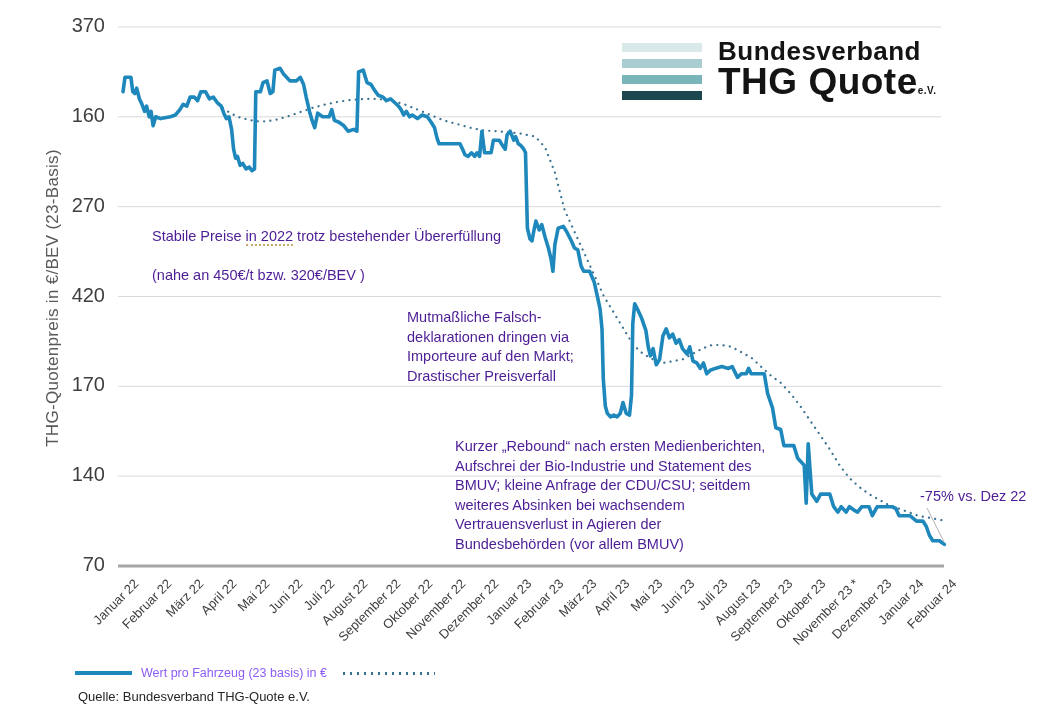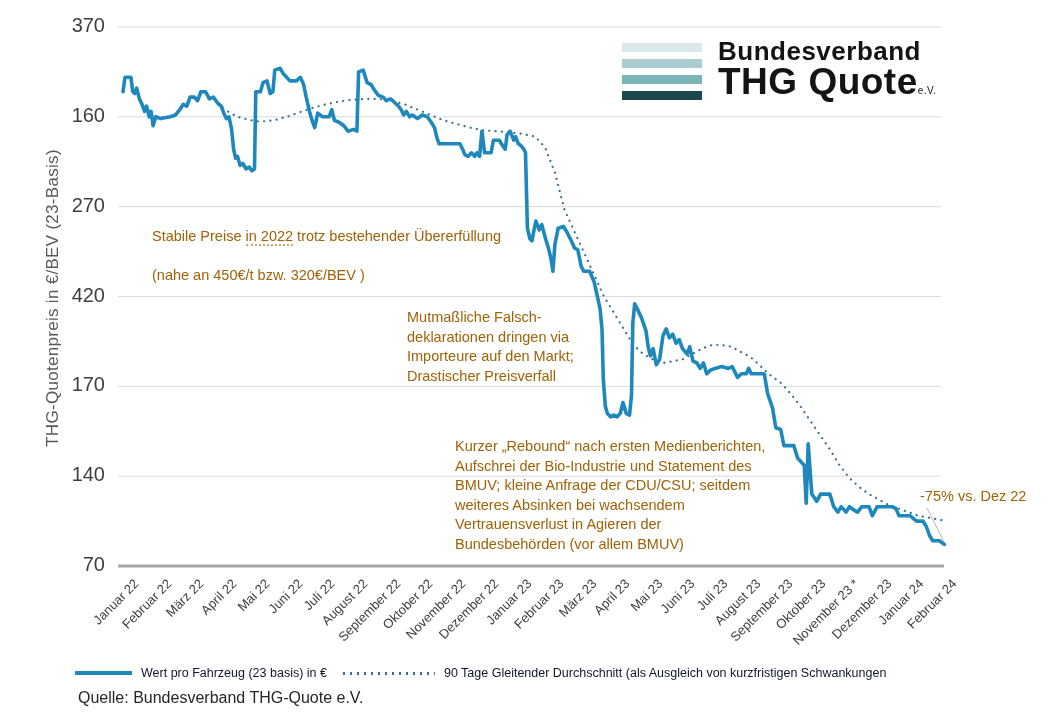--- a/index.html
+++ b/index.html
@@ -9,36 +9,36 @@
   
   #y-tick-labels{position:absolute;left:0;top:0;width:105px;height:600px;}
   .ytick{position:absolute;right:0;font-size:20px;color:#3f3f3f;}
   .ytitle{position:absolute;left:-112px;top:288px;width:330px;text-align:center;
           transform:rotate(-90deg);font-size:17px;color:#595959;letter-spacing:.3px;}
   
   #x-tick-labels{position:absolute;left:0;top:0;width:1056px;height:720px;}
   .xtick{position:absolute;top:576px;width:170px;text-align:right;white-space:nowrap;
          transform:rotate(-45deg);transform-origin:100% 0;font-size:13px;color:#3f3f3f;}
   
-  .ann{position:absolute;font-size:14.5px;line-height:19.5px;color:#a16207;white-space:pre-line;}
+  .ann{position:absolute;font-size:14.5px;line-height:19.5px;color:#4c1d95;white-space:pre-line;}
   .dotted-u{border-bottom:2px dotted #c7a96b;}
   
   #logo{position:absolute;left:622px;top:38px;display:flex;align-items:flex-start;}
   .logo-bars{display:flex;flex-direction:column;margin-top:5px;}
   .logo-bar{width:80px;height:9px;margin-bottom:7px;}
   .logo-text{margin-left:16px;color:#141414;}
   .logo-line1{font-size:26px;font-weight:bold;letter-spacing:.5px;line-height:26px;}
   .logo-line2{font-size:37px;font-weight:bold;letter-spacing:.5px;line-height:36px;}
-  .logo-suffix{font-size:10px;font-weight:normal;margin-top:36px;}
+  .logo-suffix{font-size:10px;font-weight:bold;margin-top:36px;}
   
   #legend{position:absolute;left:75px;top:666px;display:flex;align-items:center;
-          font-size:12.5px;color:#0f172a;white-space:nowrap;}
+          font-size:12.5px;color:#8b5cf6;white-space:nowrap;}
   #legend-swatch-solid{display:inline-block;width:57px;height:3.5px;margin-right:9px;}
   #legend-swatch-dotted{display:inline-block;width:92px;height:3px;margin-left:16px;margin-right:9px;}
-  #source{position:absolute;left:78px;top:689px;font-size:16px;color:#262626;}
+  #source{position:absolute;left:78px;top:689px;font-size:13px;color:#262626;}
 </style>
 </head>
 <body>
 
 <div id="canvas">
 
   <svg id="chart-svg" width="1056" height="720" xmlns="http://www.w3.org/2000/svg">
     <g id="gridlines">
         <line x1="118" x2="941" y1="27" y2="27" stroke="#d9d9d9" stroke-width="1"></line>
         <line x1="118" x2="941" y1="116.83333333333333" y2="116.83333333333333" stroke="#d9d9d9" stroke-width="1"></line>
@@ -121,18 +121,17 @@
 deklarationen dringen via
 Importeure auf den Markt;
 Drastischer Preisverfall</div>
 
   <div class="ann" style="left:920px;top:487px;white-space:nowrap">-75% vs. Dez 22</div>
 
   <div id="legend">
     <span id="legend-swatch-solid" style="background: rgb(30, 136, 188);"></span>
     <span>Wert pro Fahrzeug (23 basis) in €</span>
     <span id="legend-swatch-dotted" style="background: repeating-linear-gradient(90deg, rgb(58, 113, 145) 0px, rgb(58, 113, 145) 2.5px, transparent 2.5px, transparent 7px);"></span>
-    <span>90 Tage Gleitender Durchschnitt (als Ausgleich von kurzfristigen Schwankungen</span>
   </div>
 
   <div id="source">Quelle: Bundesverband THG-Quote e.V.</div>
 
 </div>
 
 </body></html>

